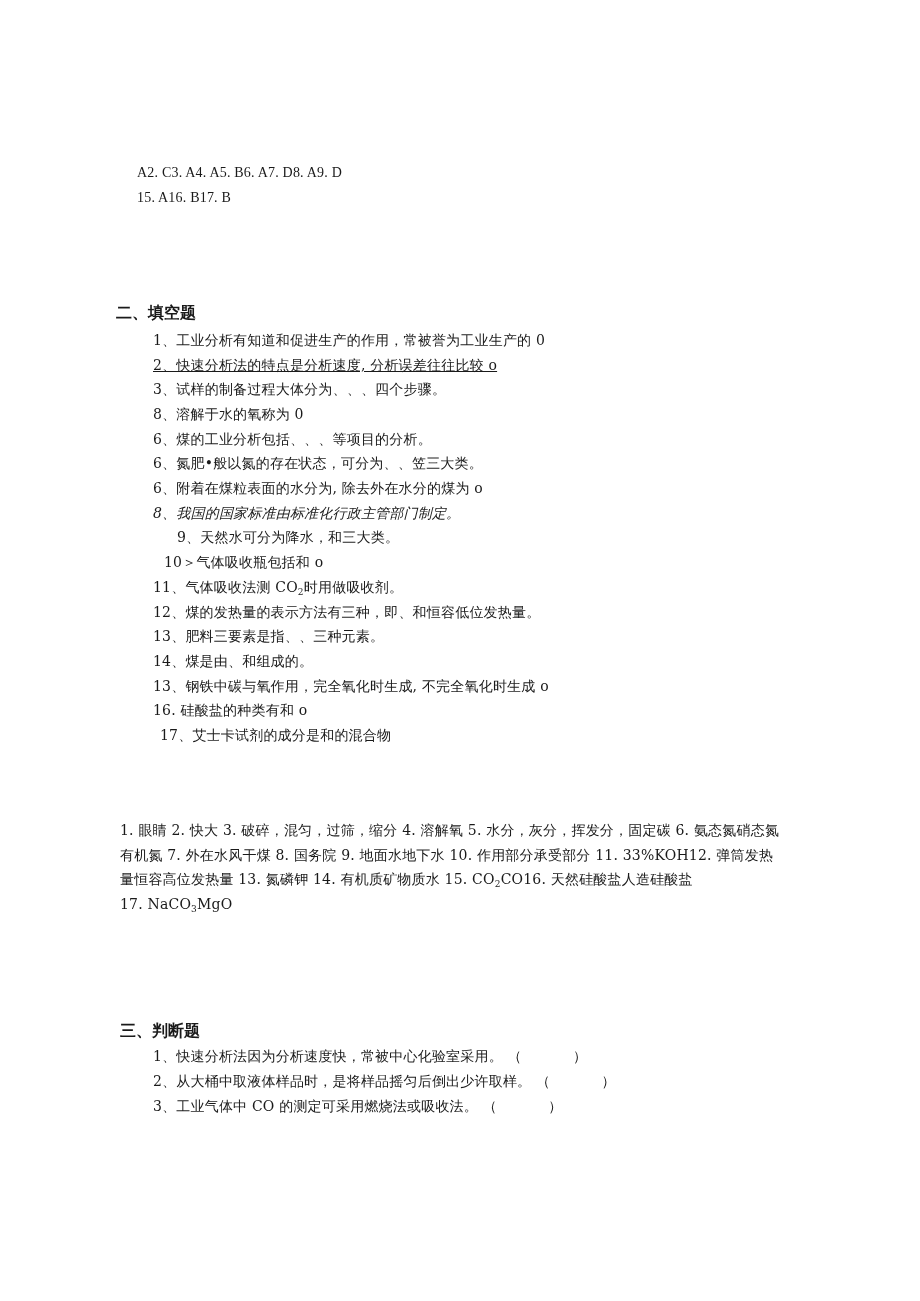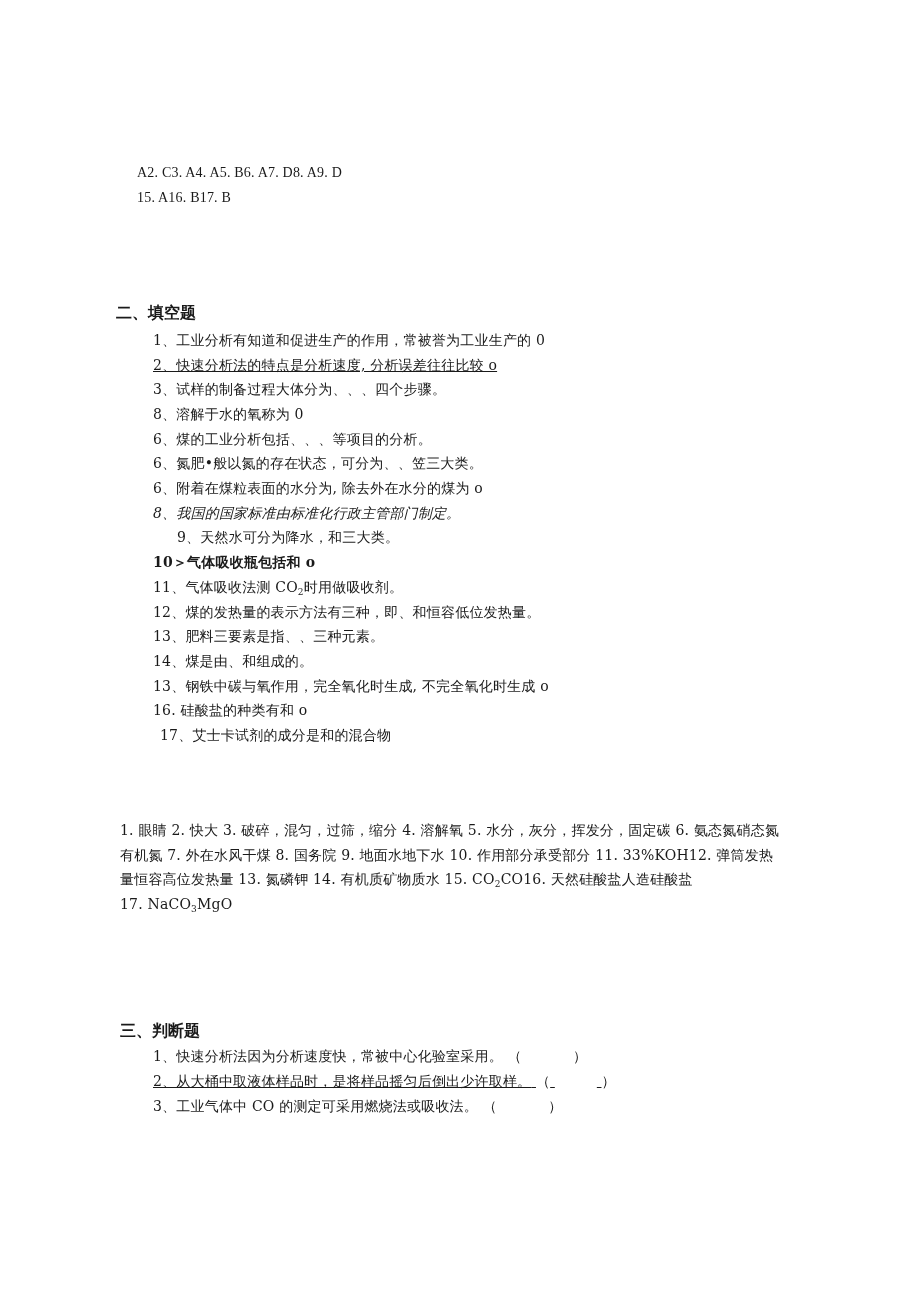--- a/index.html
+++ b/index.html
@@ -62,21 +62,21 @@
 
 <div class="line" style="left:153px; top:331px;">1、工业分析有知道和促进生产的作用，常被誉为工业生产的 0</div>
 <div class="line" style="left:153px; top:356px;text-decoration:underline;">2、快速分析法的特点是分析速度, 分析误差往往比较 o</div>
 <div class="line" style="left:153px; top:380px;">3、试样的制备过程大体分为、、、四个步骤。</div>
 <div class="line" style="left:153px; top:405px;">8、溶解于水的氧称为 0</div>
 <div class="line" style="left:153px; top:430px;">6、煤的工业分析包括、、、等项目的分析。</div>
 <div class="line" style="left:153px; top:454px;">6、氮肥•般以氮的存在状态，可分为、、笠三大类。</div>
 <div class="line" style="left:153px; top:479px;">6、附着在煤粒表面的水分为, 除去外在水分的煤为 o</div>
 <div class="line" style="left:153px; top:504px;font-style:italic;">8、我国的国家标准由标准化行政主管部门制定。</div>
 <div class="line" style="left:153px; top:528px;margin-left:24px;">9、天然水可分为降水，和三大类。</div>
-<div class="line" style="left:153px; top:553px;font-weight:bold;">10＞气体吸收瓶包括和 o</div>
+<div class="line" style="left:164px; top:553px;">10＞气体吸收瓶包括和 o</div>
 <div class="line" style="left:153px; top:578px;">
   <span>11、气体吸收法测 CO</span><sub>2</sub><span>时用做吸收剂。</span>
 </div>
 <div class="line" style="left:153px; top:603px;">12、煤的发热量的表示方法有三种，即、和恒容低位发热量。</div>
 <div class="line" style="left:153px; top:627px;">13、肥料三要素是指、、三种元素。</div>
 <div class="line" style="left:153px; top:652px;">14、煤是由、和组成的。</div>
 <div class="line" style="left:153px; top:677px;">13、钢铁中碳与氧作用，完全氧化时生成, 不完全氧化时生成 o</div>
 <div class="line" style="left:153px; top:701px;">16. 硅酸盐的种类有和 o</div>
 <div class="line" style="left:160px; top:726px;">17、艾士卡试剂的成分是和的混合物</div>
 
@@ -86,21 +86,21 @@
 </div>
 
 <div class="heading" style="left:120px; top:1021px;">三、判断题</div>
 
 <div class="line" style="left:153px; top:1047px;">
   <span>1、快速分析法因为分析速度快，常被中心化验室采用。</span>
   <span class="paren">（</span>
   <span class="paren" style="width:42px;"></span>
   <span class="paren">）</span>
 </div>
-<div class="line" style="left:153px; top:1072px;text-decoration:underline;">
+<div class="line" style="left:153px; top:1072px;">
   <span>2、从大桶中取液体样品时，是将样品摇匀后倒出少许取样。</span>
   <span class="paren">（</span>
   <span class="paren" style="width:42px;"></span>
   <span class="paren">）</span>
 </div>
 <div class="line" style="left:153px; top:1097px;">
   <span>3、工业气体中 CO 的测定可采用燃烧法或吸收法。</span>
   <span class="paren">（</span>
   <span class="paren" style="width:42px;"></span>
   <span class="paren">）</span>

